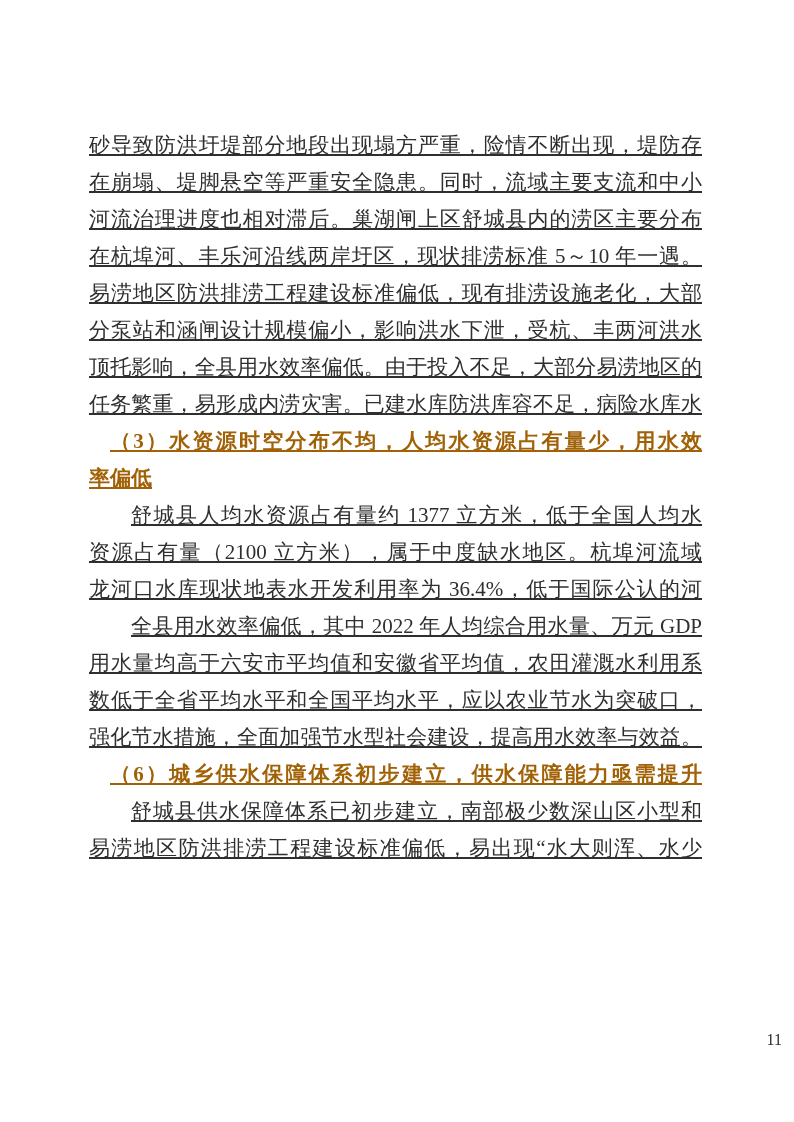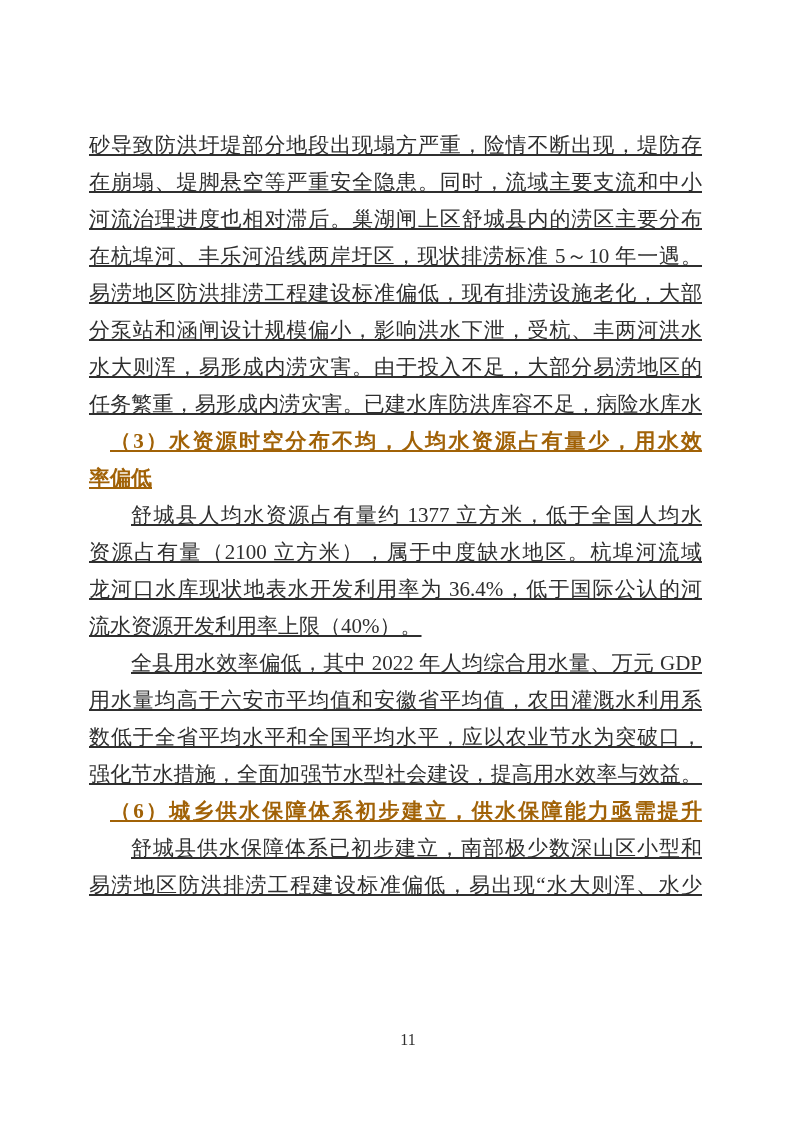--- a/index.html
+++ b/index.html
@@ -38,47 +38,46 @@
   }
   .line.heading {
     font-weight: 700;
     color: #a16207;
   }
   .line.ind1 { text-indent: 21px; }
   .line.ind2 { text-indent: 42px; }
   .footer {
     position: absolute;
     left: 26px;
-    right: 4px;
+    right: 12px;
     top: 1030px;
-    text-align: center;
+    text-align: right;
     font-size: 16px;
     line-height: 20px;
     color: #2f2f2f;
   }
 </style>
 </head>
 <body>
 
 <div class="page">
   <div class="text-block" id="text-block">
       <div class="line">砂导致防洪圩堤部分地段出现塌方严重，险情不断出现，堤防存</div>
       <div class="line">在崩塌、堤脚悬空等严重安全隐患。同时，流域主要支流和中小</div>
       <div class="line">河流治理进度也相对滞后。巢湖闸上区舒城县内的涝区主要分布</div>
       <div class="line">在杭埠河、丰乐河沿线两岸圩区，现状排涝标准 5～10 年一遇。</div>
       <div class="line">易涝地区防洪排涝工程建设标准偏低，现有排涝设施老化，大部</div>
       <div class="line">分泵站和涵闸设计规模偏小，影响洪水下泄，受杭、丰两河洪水</div>
-      <div class="line">水大则浑，易形成内涝灾害。由于投入不足，大部分易涝地区的</div>
+      <div class="line">顶托影响，全县用水效率偏低。由于投入不足，大部分易涝地区的</div>
       <div class="line">任务繁重，易形成内涝灾害。已建水库防洪库容不足，病险水库水</div>
       <div class="line heading ind1">（3）水资源时空分布不均，人均水资源占有量少，用水效</div>
       <div class="line heading nofill">率偏低</div>
       <div class="line ind2">舒城县人均水资源占有量约 1377 立方米，低于全国人均水</div>
       <div class="line">资源占有量（2100 立方米），属于中度缺水地区。杭埠河流域</div>
       <div class="line">龙河口水库现状地表水开发利用率为 36.4%，低于国际公认的河</div>
-      <div class="line nofill">流水资源开发利用率上限（40%）。</div>
       <div class="line ind2">全县用水效率偏低，其中 2022 年人均综合用水量、万元 GDP</div>
       <div class="line">用水量均高于六安市平均值和安徽省平均值，农田灌溉水利用系</div>
       <div class="line">数低于全省平均水平和全国平均水平，应以农业节水为突破口，</div>
       <div class="line">强化节水措施，全面加强节水型社会建设，提高用水效率与效益。</div>
       <div class="line heading ind1">（6）城乡供水保障体系初步建立，供水保障能力亟需提升</div>
       <div class="line ind2">舒城县供水保障体系已初步建立，南部极少数深山区小型和</div>
       <div class="line">易涝地区防洪排涝工程建设标准偏低，易出现“水大则浑、水少</div>
     </div>
   <div class="footer">11</div>
 </div>

